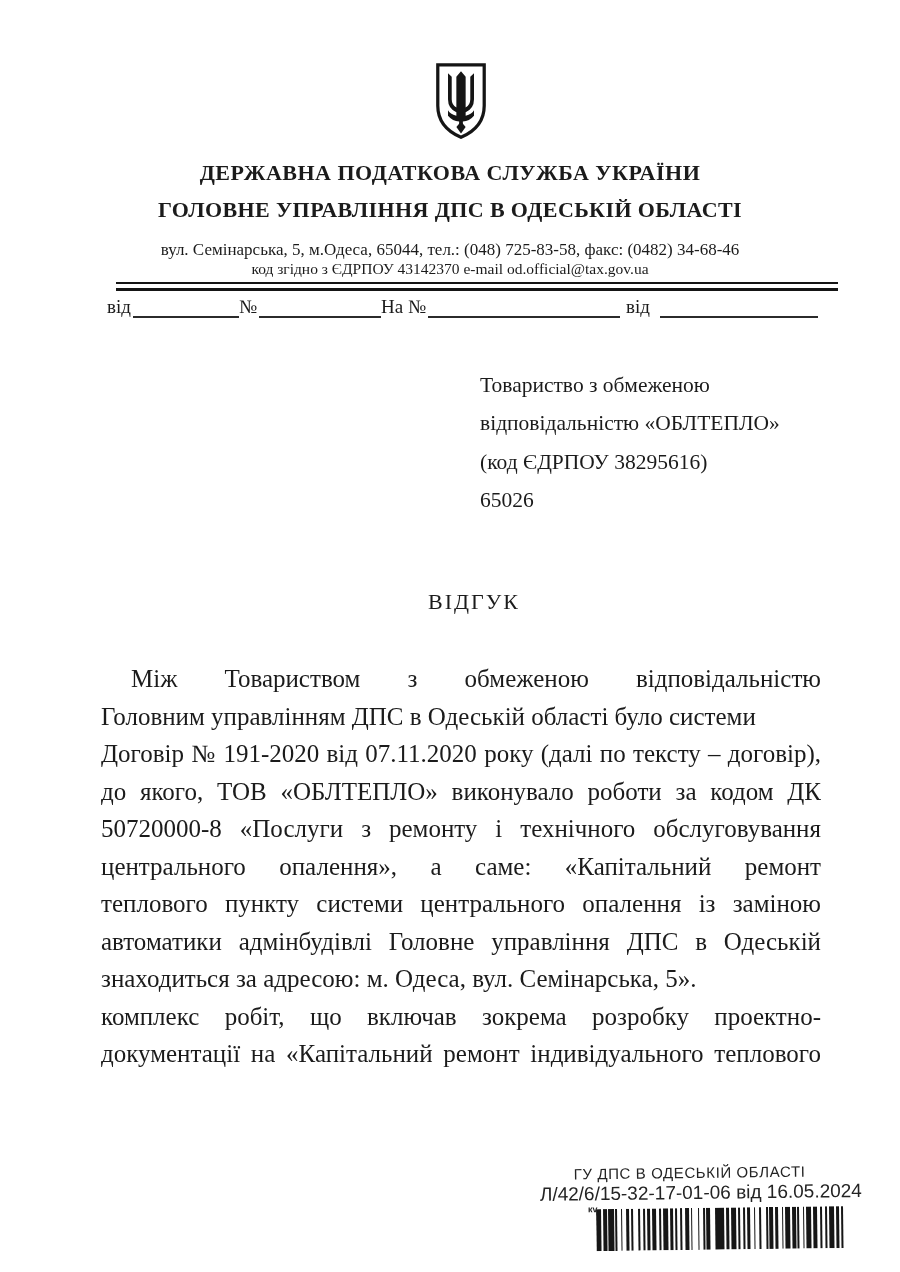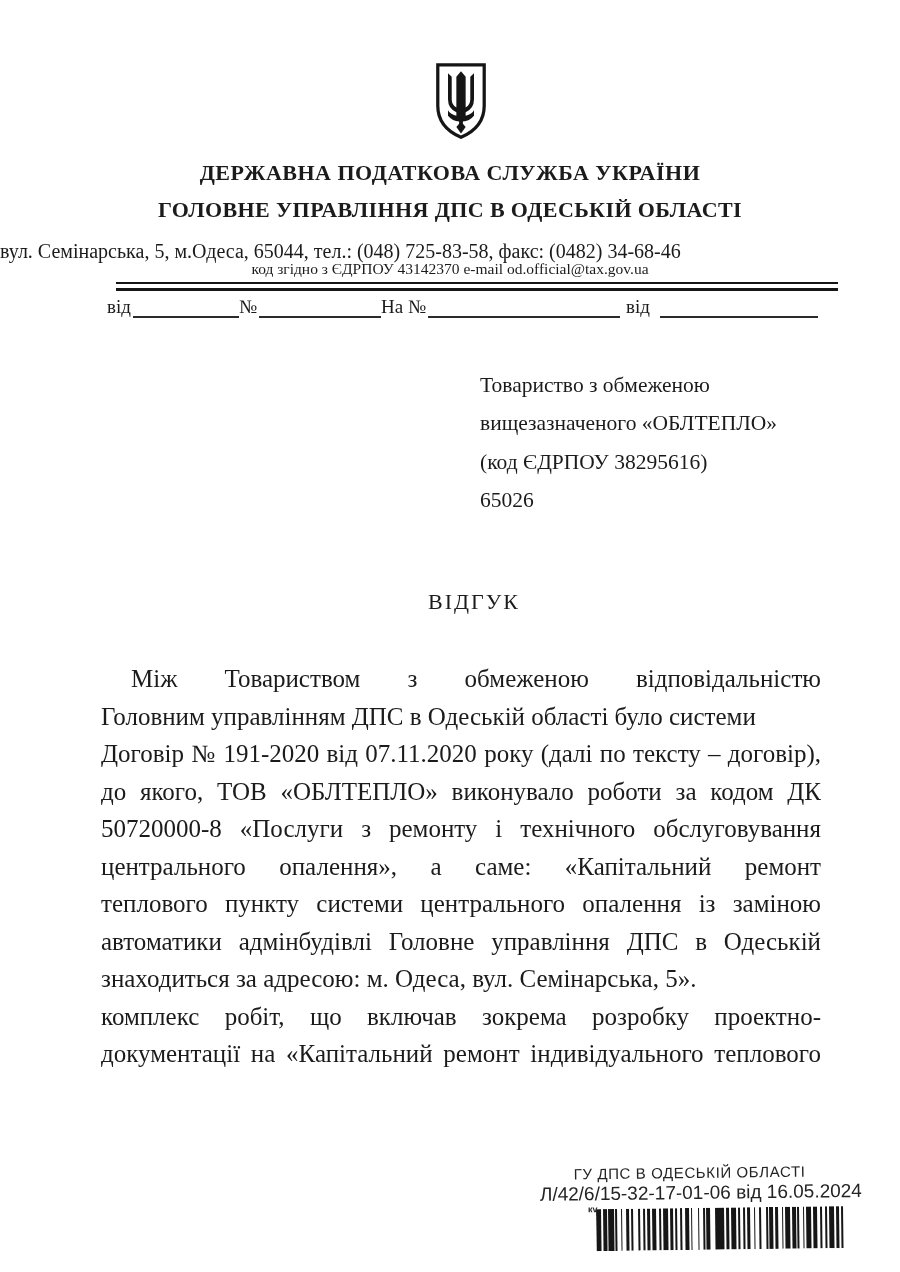--- a/index.html
+++ b/index.html
@@ -7,22 +7,22 @@
     position:relative;width:900px;height:1272px;margin:0 auto;
     background:#ffffff;overflow:hidden;
     font-family:"Liberation Serif", serif;color:#1b1b1b;
   }
   
   .emblem{position:absolute;left:433px;top:62px;width:56px;height:78px;}
   .org1{position:absolute;top:160px;left:0;width:100%;text-align:center;
         font-weight:bold;font-size:22px;letter-spacing:.5px;white-space:nowrap;}
   .org2{position:absolute;top:197px;left:0;width:100%;text-align:center;
         font-weight:bold;font-size:22px;letter-spacing:.4px;white-space:nowrap;}
-  .addr{position:absolute;top:240px;left:0;width:100%;
-        font-size:20px;white-space:nowrap;}
+  .addr{position:absolute;top:240px;left:0;width:100%;text-align:center;
+        font-size:17px;white-space:nowrap;}
   .code{position:absolute;top:260px;left:0;width:100%;text-align:center;
         font-size:15.5px;white-space:nowrap;}
   .rule{position:absolute;top:282px;left:116px;width:722px;height:4px;
         border-top:2px solid #151515;border-bottom:3px solid #151515;}
   
   .refline{position:absolute;top:292px;left:107px;width:731px;
         font-size:19px;display:flex;align-items:flex-end;white-space:nowrap;}
   .refline .lbl{padding:0 2px 0 0;}
   .blank{display:inline-block;height:24px;border-bottom:2px solid #2b2b2b;}
   .b1{width:106px;} .b2{width:122px;} .b3{width:192px;} .b4{width:158px;margin-left:8px;}
@@ -75,21 +75,21 @@
       <span class="lbl">№</span>
       <span class="blank b2"></span>
       <span class="lbl">На №</span>
       <span class="blank b3"></span>
       <span class="lbl" style="padding-left:6px">від</span>
       <span class="blank b4"></span>
   </div>
 
   <div class="recipient">
     <div>Товариство з обмеженою</div>
-    <div>вищезазначеного «ОБЛТЕПЛО»</div>
+    <div>відповідальністю «ОБЛТЕПЛО»</div>
     <div>(код ЄДРПОУ 38295616)</div>
     <div>65026</div>
   </div>
 
   <div class="doc-title">ВІДГУК</div>
 
   <div class="body-text">
     <div class="bline j indent">Між Товариством з обмеженою відповідальністю «ОБЛТЕПЛО» та</div>
     <div class="bline">Головним управлінням ДПС в Одеській області було системи</div>
     <div class="bline j">Договір № 191-2020 від 07.11.2020 року (далі по тексту – договір), відповідно</div>

